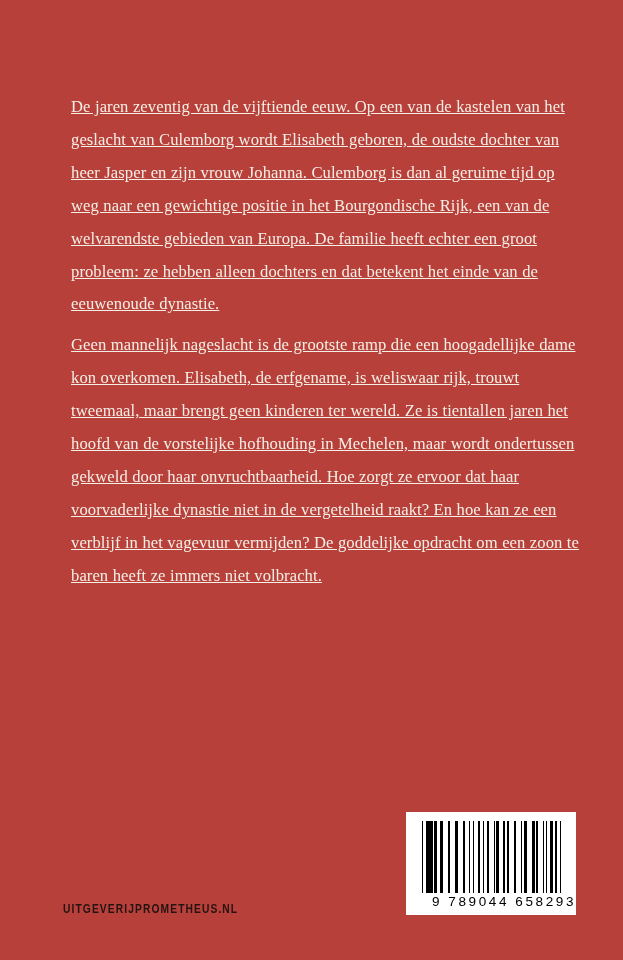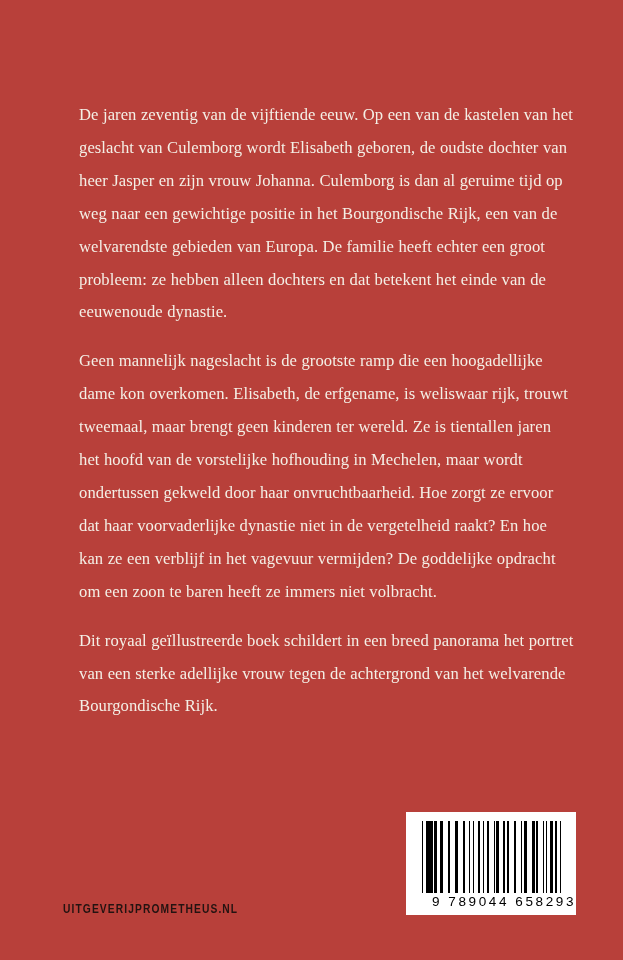--- a/index.html
+++ b/index.html
@@ -31,23 +31,24 @@
     color: #f4efe6;
     font-family: "Liberation Serif", "DejaVu Serif", serif;
     font-size: 16.6px;
     line-height: 32.9px;
     text-align: left;
     letter-spacing: 0.08px;
     word-spacing: 0.2px;
   }
 
   .blurb p {
-    margin: 16px;
+    margin: 8px;
     padding: 0;
     text-indent: 0;
+    text-decoration: underline;
   }
 
   
   .publisher {
     position: absolute;
     left: 63px;
     top: 901px;
     color: #231311;
     font-family: "Liberation Sans Narrow", "Liberation Sans", "DejaVu Sans", sans-serif;
     font-size: 12.5px;
@@ -106,21 +107,20 @@
   }
 </style>
 </head>
 <body>
 
 <div class="cover">
 
   <div class="blurb">
     <p>De jaren zeventig van de vijftiende eeuw. Op een van de kastelen van het geslacht van Culemborg wordt Elisabeth geboren, de oudste dochter van heer Jasper en zijn vrouw Johanna. Culemborg is dan al geruime tijd op weg naar een gewichtige positie in het Bourgondische Rijk, een van de welvarendste gebieden van Europa. De familie heeft echter een groot probleem: ze hebben alleen dochters en dat betekent het einde van de eeuwenoude dynastie.</p>
     <p>Geen mannelijk nageslacht is de grootste ramp die een hoogadellijke dame kon overkomen. Elisabeth, de erfgename, is weliswaar rijk, trouwt tweemaal, maar brengt geen kinderen ter wereld. Ze is tientallen jaren het hoofd van de vorstelijke hofhouding in Mechelen, maar wordt ondertussen gekweld door haar onvruchtbaarheid. Hoe zorgt ze ervoor dat haar voorvaderlijke dynastie niet in de vergetelheid raakt? En hoe kan ze een verblijf in het vagevuur vermijden? De goddelijke opdracht om een zoon te baren heeft ze immers niet volbracht.</p>
-    <p>Dit royaal geïllustreerde boek schildert in een breed panorama het portret van een sterke adellijke vrouw tegen de achtergrond van het welvarende Bourgondische Rijk.</p>
   </div>
 
   <div class="publisher">UITGEVERIJPROMETHEUS.NL</div>
 
   <div class="barcode-box">
     <div class="barcode-bars">
         <span class="bar" style="width: 1.55px;"></span>
         <span class="gap" style="width: 1.55px;"></span>
         <span class="gap" style="width: 0px;"></span>
         <span class="gap" style="width: 1.55px;"></span>

